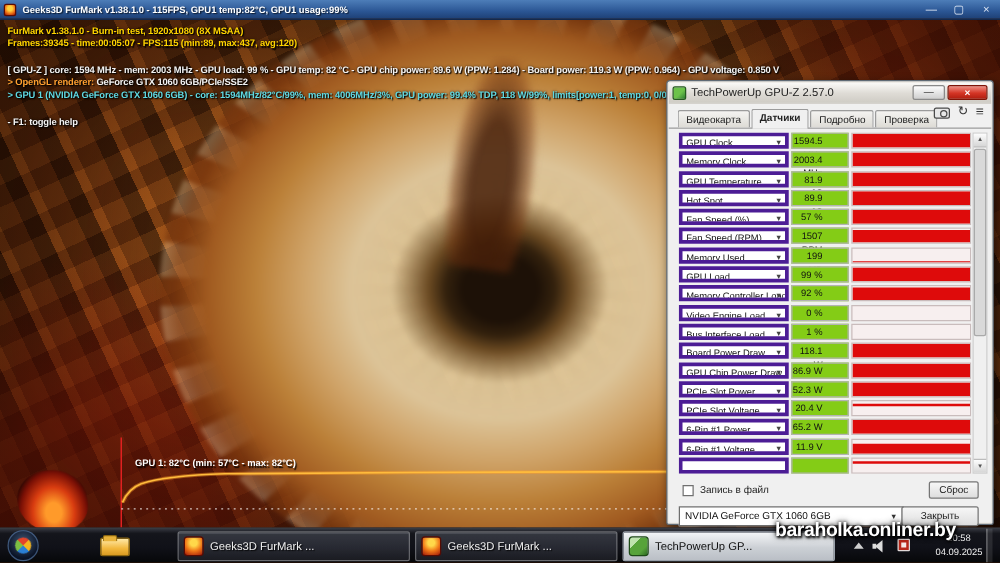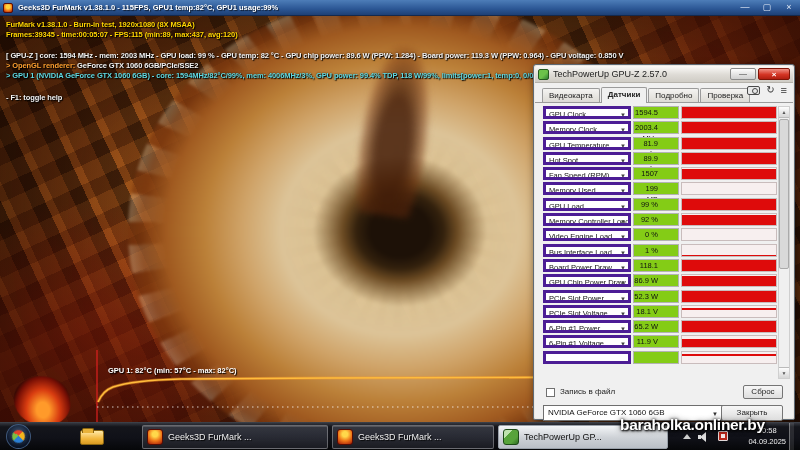--- a/index.html
+++ b/index.html
@@ -243,20 +243,27 @@
             </div>
           </div>
           <div class="gz-row">
             <div class="gz-label">Hot Spot<span class="dd">▼</span></div>
             <div class="gz-val">89.9 °C</div>
             <div class="gz-bar">
               <div class="gz-fill" style="background: rgb(222, 11, 11); height: 100%;"></div>
             </div>
           </div>
           <div class="gz-row">
+            <div class="gz-label">Fan Speed (%)<span class="dd">▼</span></div>
+            <div class="gz-val">57 %</div>
+            <div class="gz-bar">
+              <div class="gz-fill" style="background: rgb(222, 11, 11); height: 100%;"></div>
+            </div>
+          </div>
+          <div class="gz-row">
             <div class="gz-label">Fan Speed (RPM)<span class="dd">▼</span></div>
             <div class="gz-val">1507 RPM</div>
             <div class="gz-bar">
               <div class="gz-fill" style="background: rgb(222, 11, 11); height: 97%;"></div>
             </div>
           </div>
           <div class="gz-row">
             <div class="gz-label">Memory Used<span class="dd">▼</span></div>
             <div class="gz-val">199 MB</div>
             <div class="gz-bar">
@@ -307,21 +314,21 @@
           </div>
           <div class="gz-row">
             <div class="gz-label">PCIe Slot Power<span class="dd">▼</span></div>
             <div class="gz-val">52.3 W</div>
             <div class="gz-bar">
               <div class="gz-fill" style="background: rgb(222, 11, 11); height: 95%;"></div>
             </div>
           </div>
           <div class="gz-row">
             <div class="gz-label">PCIe Slot Voltage<span class="dd">▼</span></div>
-            <div class="gz-val">18.1 V</div>
+            <div class="gz-val">20.4 V</div>
             <div class="gz-bar">
               <div class="gz-fill line" style="background: rgb(222, 11, 11);"></div>
             </div>
           </div>
           <div class="gz-row">
             <div class="gz-label">6-Pin #1 Power<span class="dd">▼</span></div>
             <div class="gz-val">65.2 W</div>
             <div class="gz-bar">
               <div class="gz-fill" style="background: rgb(222, 11, 11); height: 100%;"></div>
             </div>

